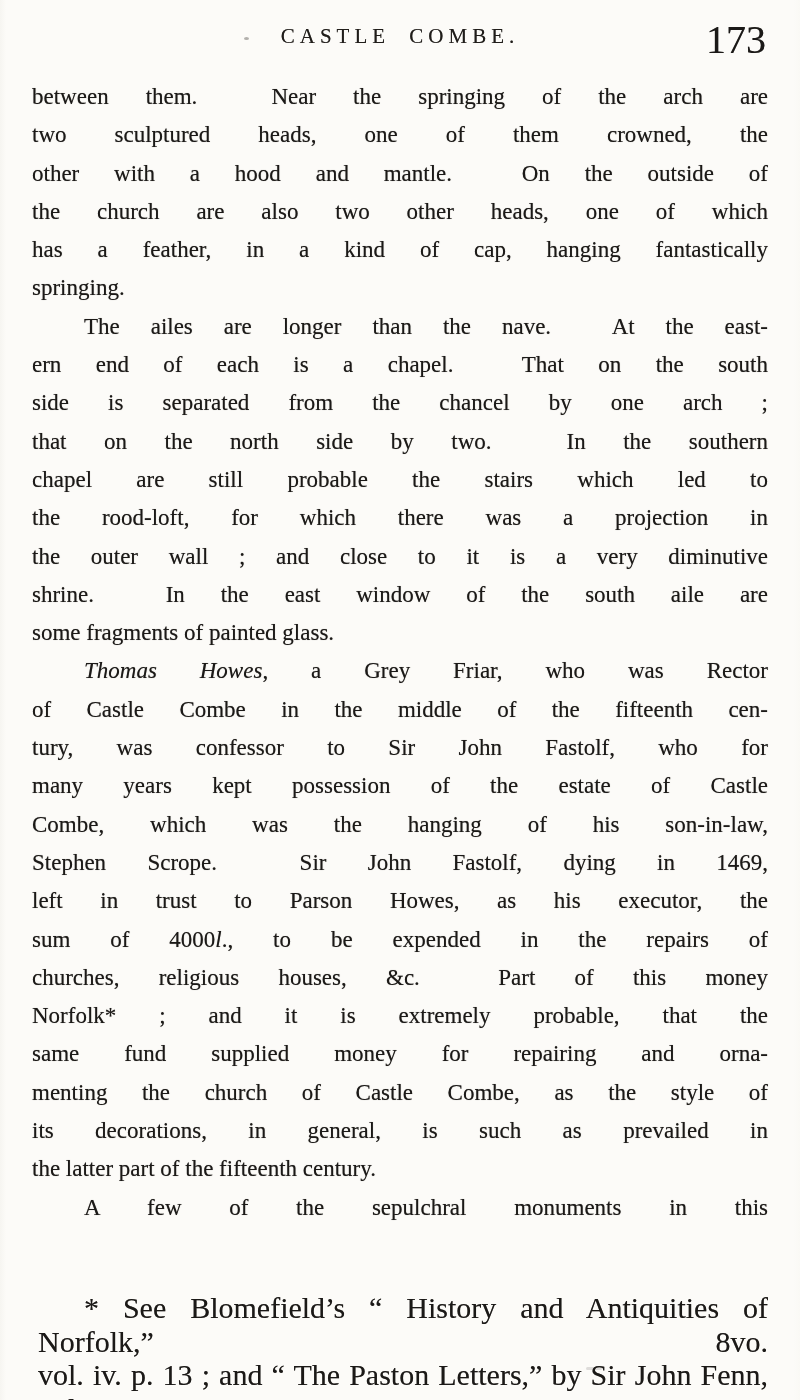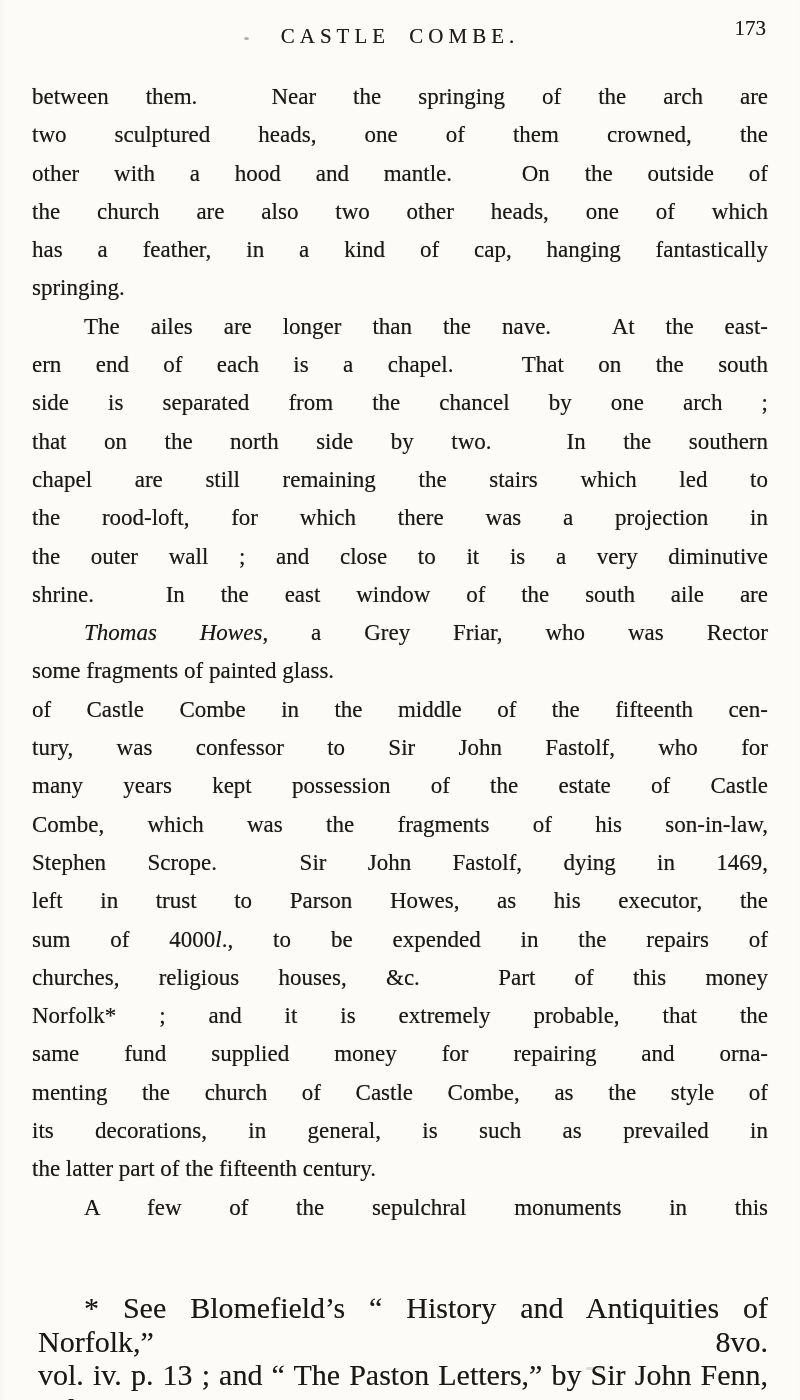--- a/index.html
+++ b/index.html
@@ -37,21 +37,21 @@
     font-size: 21px;
     letter-spacing: 5px;
     word-spacing: 9px;
     color: #201d1a;
     text-shadow: 0 0 0.6px rgba(20,18,16,0.55);
   }
   .page-number {
     position: absolute;
     right: 2px;
     top: -2px;
-    font-size: 21px;
+    font-size: 40px;
     color: #1b1917;
     text-shadow: 0 0 0.5px rgba(20,18,16,0.5);
     text-align: center;
   }
   
   .body-text {
     position: absolute;
     top: 78px;
     left: 32px;
     width: 736px;
@@ -121,30 +121,30 @@
       <div class="line">between them.&nbsp; Near the springing of the arch are</div>
       <div class="line">two sculptured heads, one of them crowned, the</div>
       <div class="line">other with a hood and mantle.&nbsp; On the outside of</div>
       <div class="line">the church are also two other heads, one of which</div>
       <div class="line">has a feather, in a kind of cap, hanging fantastically</div>
       <div class="line last">springing.</div>
       <div class="line indent">The ailes are longer than the nave.&nbsp; At the east-</div>
       <div class="line">ern end of each is a chapel.&nbsp; That on the south</div>
       <div class="line">side is separated from the chancel by one arch ;</div>
       <div class="line">that on the north side by two.&nbsp; In the southern</div>
-      <div class="line">chapel are still remaining the stairs which led to</div>
+      <div class="line">chapel are still probable the stairs which led to</div>
       <div class="line">the rood-loft, for which there was a projection in</div>
       <div class="line">the outer wall ; and close to it is a very diminutive</div>
       <div class="line">shrine.&nbsp; In the east window of the south aile are</div>
+      <div class="line last">some fragments of painted glass.</div>
       <div class="line indent"><span class="it">Thomas Howes</span><span>, a Grey Friar, who was Rector</span></div>
-      <div class="line last">some fragments of painted glass.</div>
       <div class="line">of Castle Combe in the middle of the fifteenth cen-</div>
       <div class="line">tury, was confessor to Sir John Fastolf, who for</div>
       <div class="line">many years kept possession of the estate of Castle</div>
-      <div class="line">Combe, which was the fragments of his son-in-law,</div>
+      <div class="line">Combe, which was the hanging of his son-in-law,</div>
       <div class="line">Stephen Scrope.&nbsp; Sir John Fastolf, dying in 1469,</div>
       <div class="line">left in trust to Parson Howes, as his executor, the</div>
       <div class="line"><span>sum of 4000</span><span class="it">l</span><span>., to be expended in the repairs of</span></div>
       <div class="line">churches, religious houses, &amp;c.&nbsp; Part of this money</div>
       <div class="line">Norfolk* ; and it is extremely probable, that the</div>
       <div class="line">same fund supplied money for repairing and orna-</div>
       <div class="line">menting the church of Castle Combe, as the style of</div>
       <div class="line">its decorations, in general, is such as prevailed in</div>
       <div class="line last">the latter part of the fifteenth century.</div>
       <div class="line indent">A few of the sepulchral monuments in this</div>

